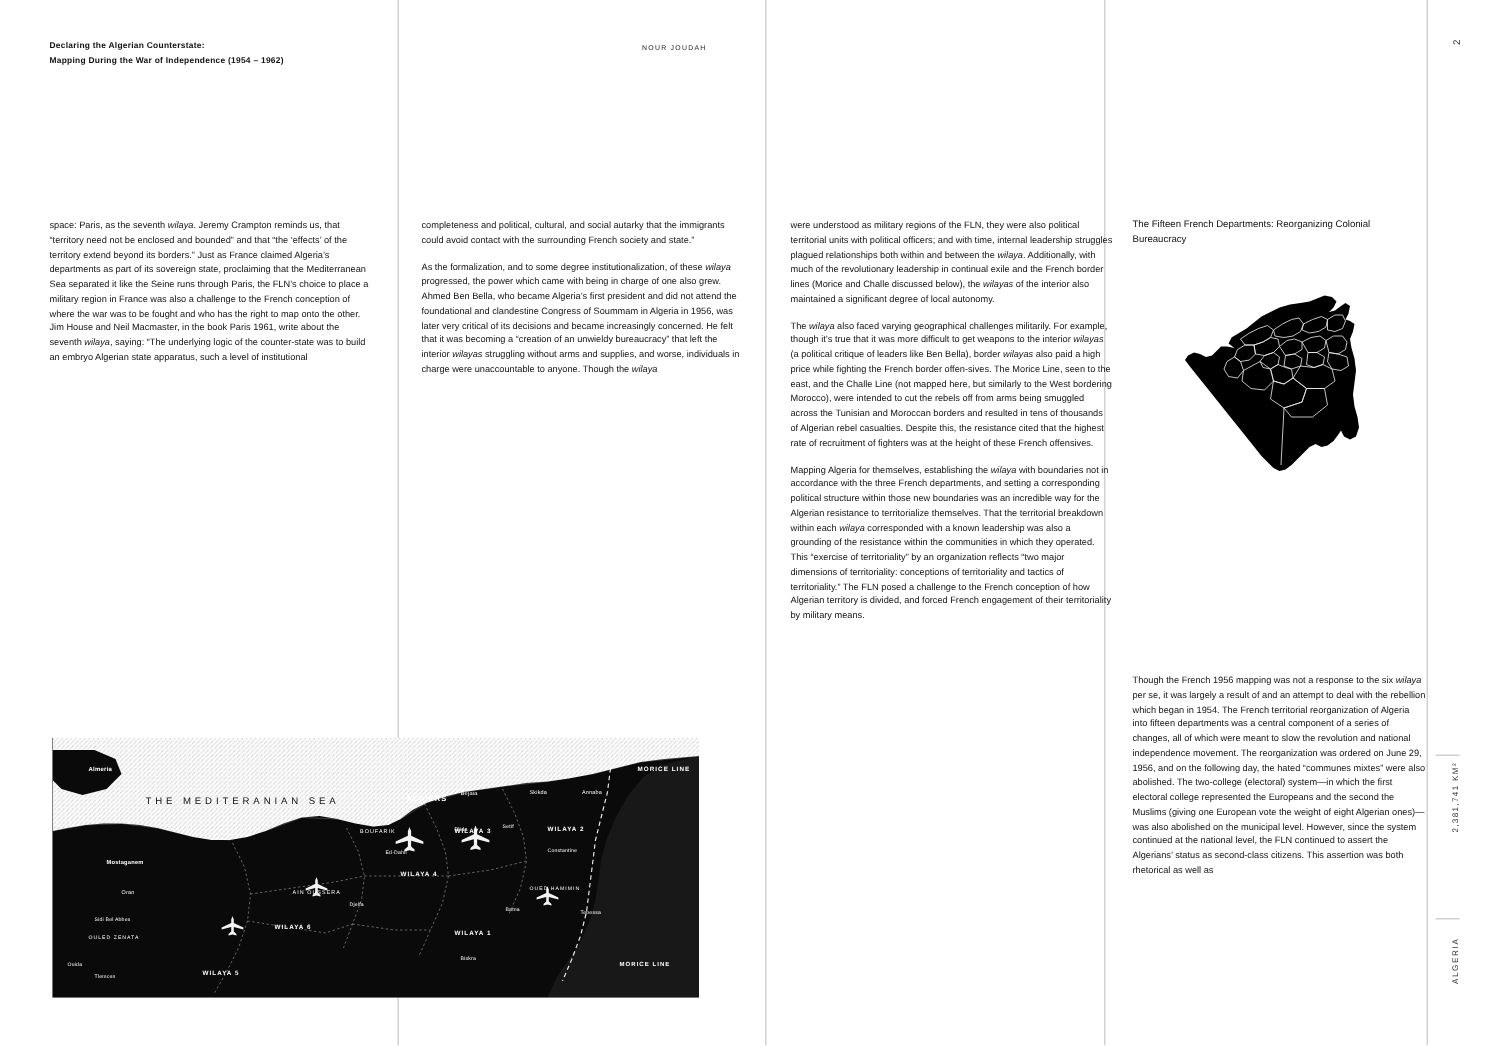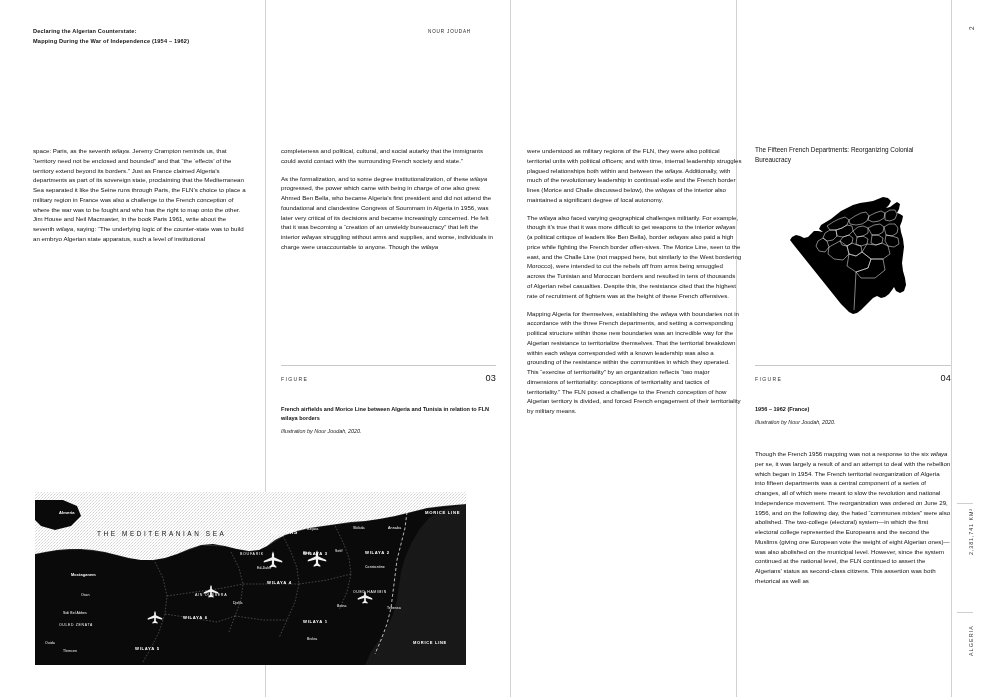--- a/index.html
+++ b/index.html
@@ -242,39 +242,21 @@
         <path d="M 90,60 L 95,57 L 100,59 L 104,60 L 105,66 L 99,70 L 92,68 Z"></path>
         <path d="M 105,66 L 110,58 L 119,59 L 125,57 L 131,60 L 133,68 L 126,73 L 114,73 Z"></path>
         <path d="M 72,61 L 83,55 L 90,60 L 92,68 L 86,74 L 77,73 L 71,68 Z"></path>
         <path d="M 92,68 L 99,70 L 105,66 L 114,73 L 111,82 L 99,86 L 90,80 Z"></path>
         <path d="M 99,86 L 111,82 L 114,73 L 126,73 L 128,84 L 118,92 L 104,92 Z"></path>
         <line x1="99" y1="86" x2="97" y2="124"></line>
       </g>
     </svg>
   </div>
 
-  <div class="figblock fig04">
-    <div class="fig-rule"></div>
-    <div class="fig-row">
-      <span class="fig-label">FIGURE</span>
-      <span class="fig-num">04</span>
-    </div>
-    <div class="fig-title">1956 – 1962 (France)</div>
-    <div class="fig-credit">Illustration by Nour Joudah, 2020.</div>
-  </div>
-
-  <div class="figblock fig03">
-    <div class="fig-rule"></div>
-    <div class="fig-row">
-      <span class="fig-label">FIGURE</span>
-      <span class="fig-num">03</span>
-    </div>
-    <div class="fig-title">French airfields and Morice Line between Algeria and Tunisia in relation to FLN wilaya borders</div>
-    <div class="fig-credit">Illustration by Nour Joudah, 2020.</div>
-  </div>
+
 
   <div class="bigmap">
     <svg id="bigmap-svg" viewBox="0 0 431 173" xmlns="http://www.w3.org/2000/svg">
       <defs>
         <pattern id="grain" width="3" height="3" patternUnits="userSpaceOnUse">
           <rect width="3" height="3" fill="#ffffff"></rect>
           <rect x="0" y="0" width="1" height="1" fill="#dcdcdc"></rect>
           <rect x="2" y="1" width="1" height="1" fill="#e6e6e6"></rect>
           <rect x="1" y="2" width="1" height="1" fill="#d2d2d2"></rect>
         </pattern>

